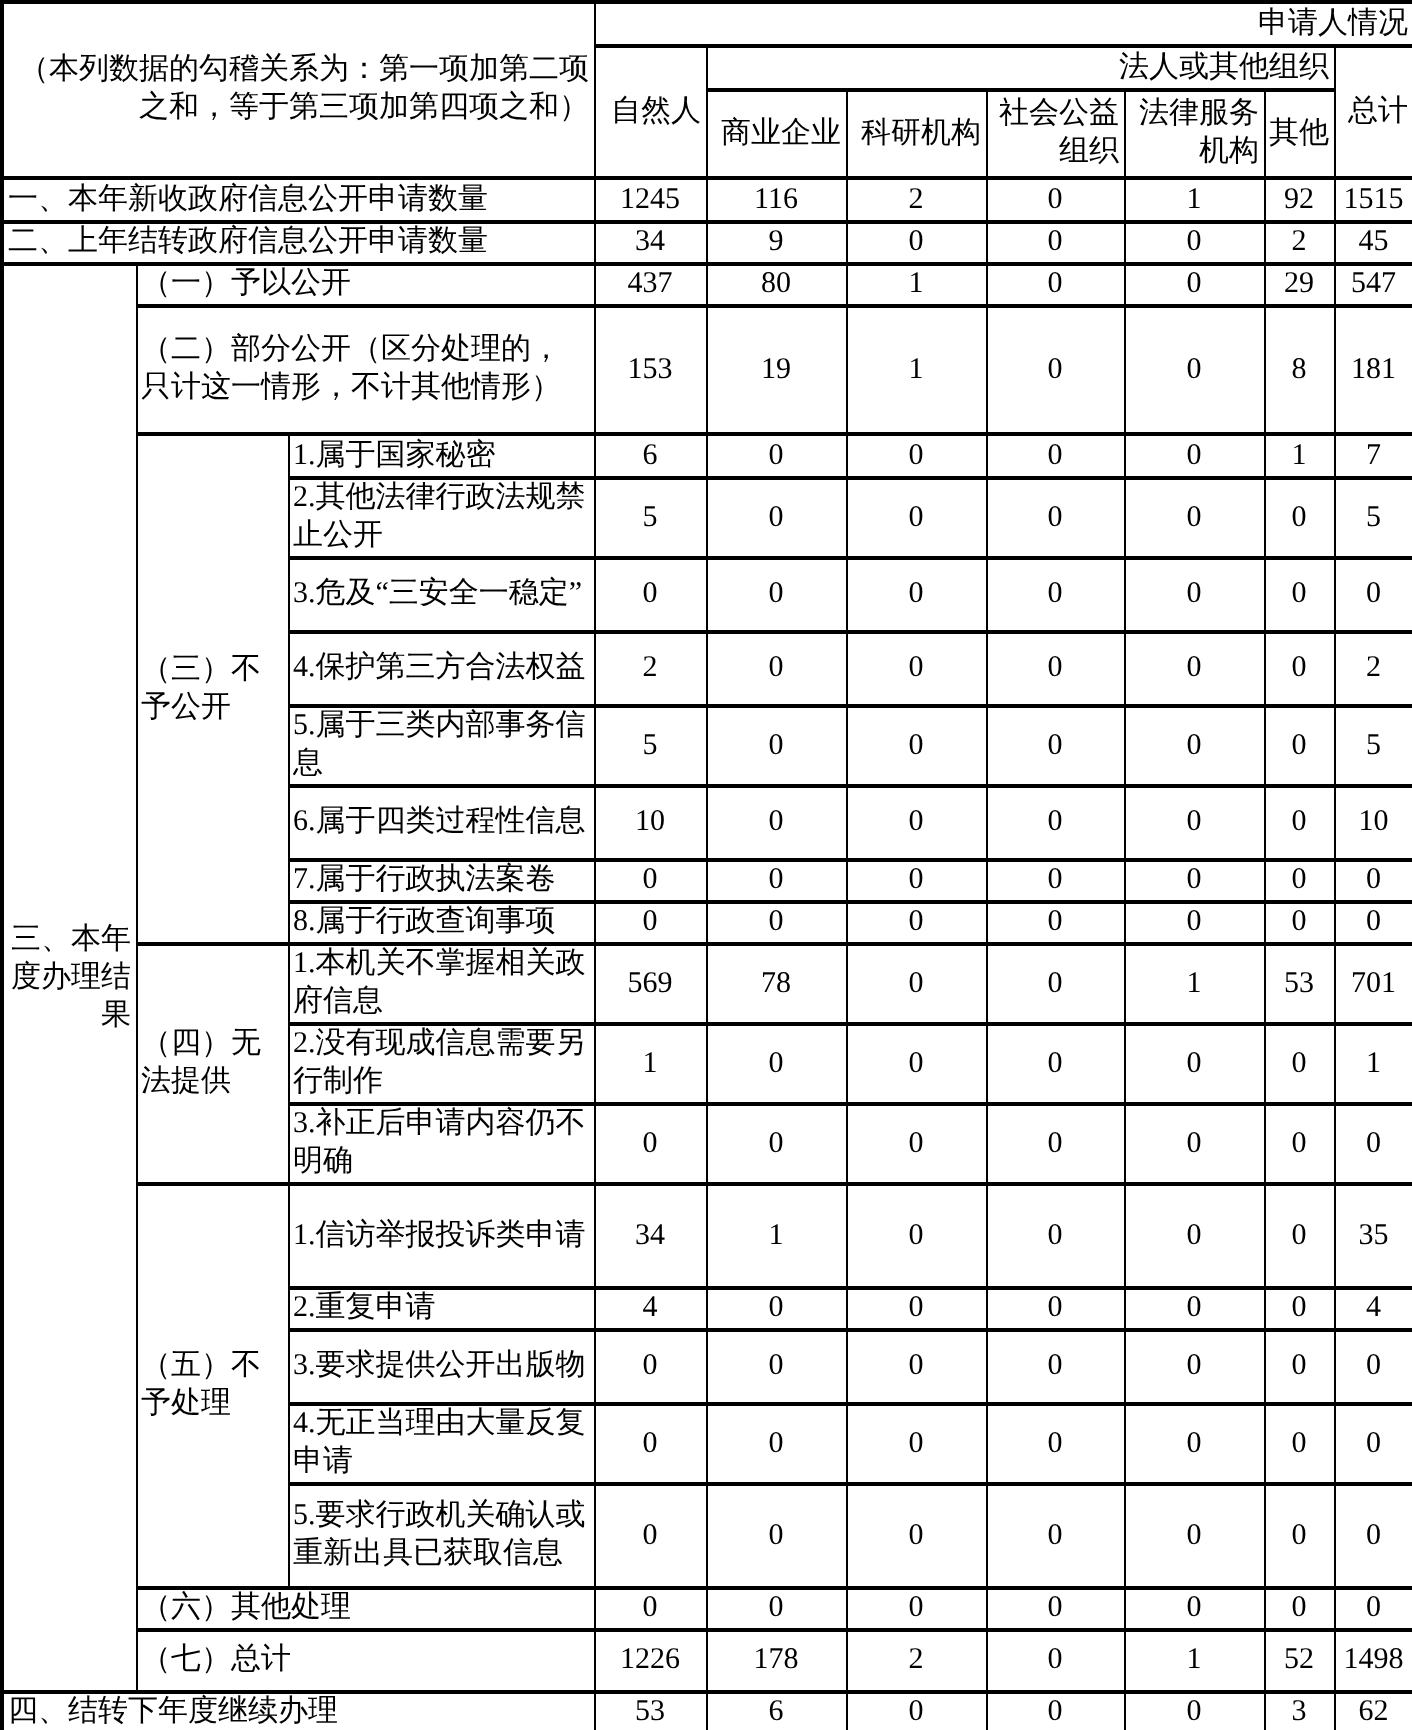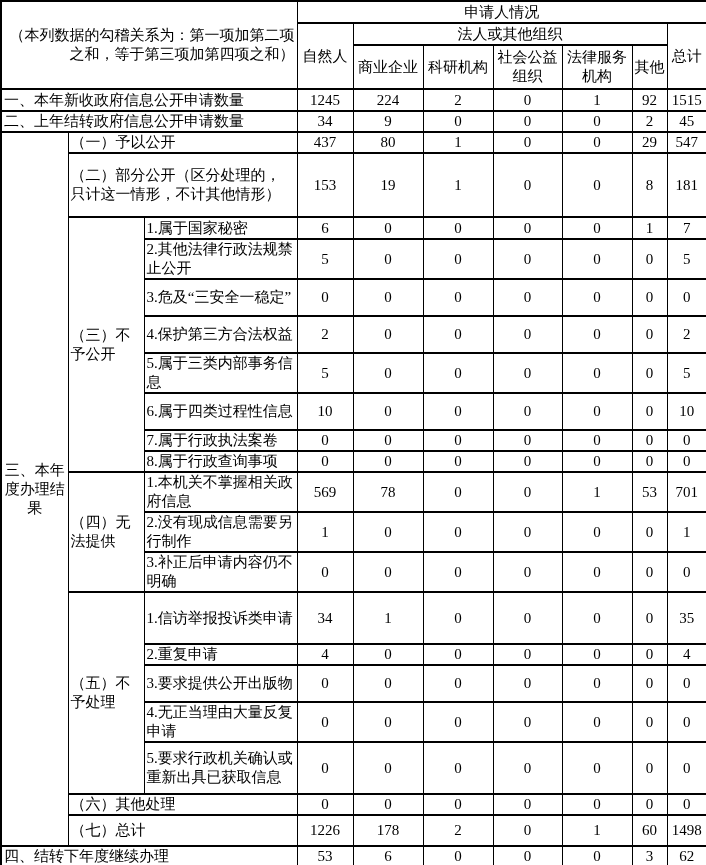--- a/index.html
+++ b/index.html
@@ -19,21 +19,21 @@
   table.report td, table.report th {
     border: 1px solid #000;
     border-top-width: 2px;
     border-bottom-width: 2px;
     padding: 0 2px;
     vertical-align: middle;
     font-weight: normal;
     overflow: hidden;
     word-break: break-all;
   }
-  .ctr { text-align: center; }
+  .ctr { text-align: right; }
   .lbl { text-align: left; margin-left: 20px; }
   .num { text-align: center; }
   .note { padding: 0 10px; text-align: right; }
 </style>
 </head>
 <body>
 
 <table class="report">
   <colgroup>
     <col style="width:67px">
@@ -62,21 +62,21 @@
       <th class="ctr">商业企业</th>
       <th class="ctr">科研机构</th>
       <th class="ctr">社会公益组织</th>
       <th class="ctr">法律服务机构</th>
       <th class="ctr">其他</th>
     </tr>
 
     <tr style="height:22px">
       <td class="lbl" colspan="3">一、本年新收政府信息公开申请数量</td>
     <td class="num">1245</td>
-        <td class="num">224</td>
+        <td class="num">116</td>
         <td class="num">2</td>
         <td class="num">0</td>
         <td class="num">1</td>
         <td class="num">92</td>
         <td class="num">1515</td>
       </tr>
 
     <tr style="height:21px">
       <td class="lbl" colspan="3">二、上年结转政府信息公开申请数量</td>
     <td class="num">34</td>
@@ -286,21 +286,21 @@
         <td class="num">0</td>
         <td class="num">0</td>
       </tr>
     <tr style="height:31px">
       <td class="lbl" colspan="2">（七）总计</td>
     <td class="num">1226</td>
         <td class="num">178</td>
         <td class="num">2</td>
         <td class="num">0</td>
         <td class="num">1</td>
-        <td class="num">60</td>
+        <td class="num">52</td>
         <td class="num">1498</td>
       </tr>
 
     <tr style="height:21px">
       <td class="lbl" colspan="3">四、结转下年度继续办理</td>
     <td class="num">53</td>
         <td class="num">6</td>
         <td class="num">0</td>
         <td class="num">0</td>
         <td class="num">0</td>

